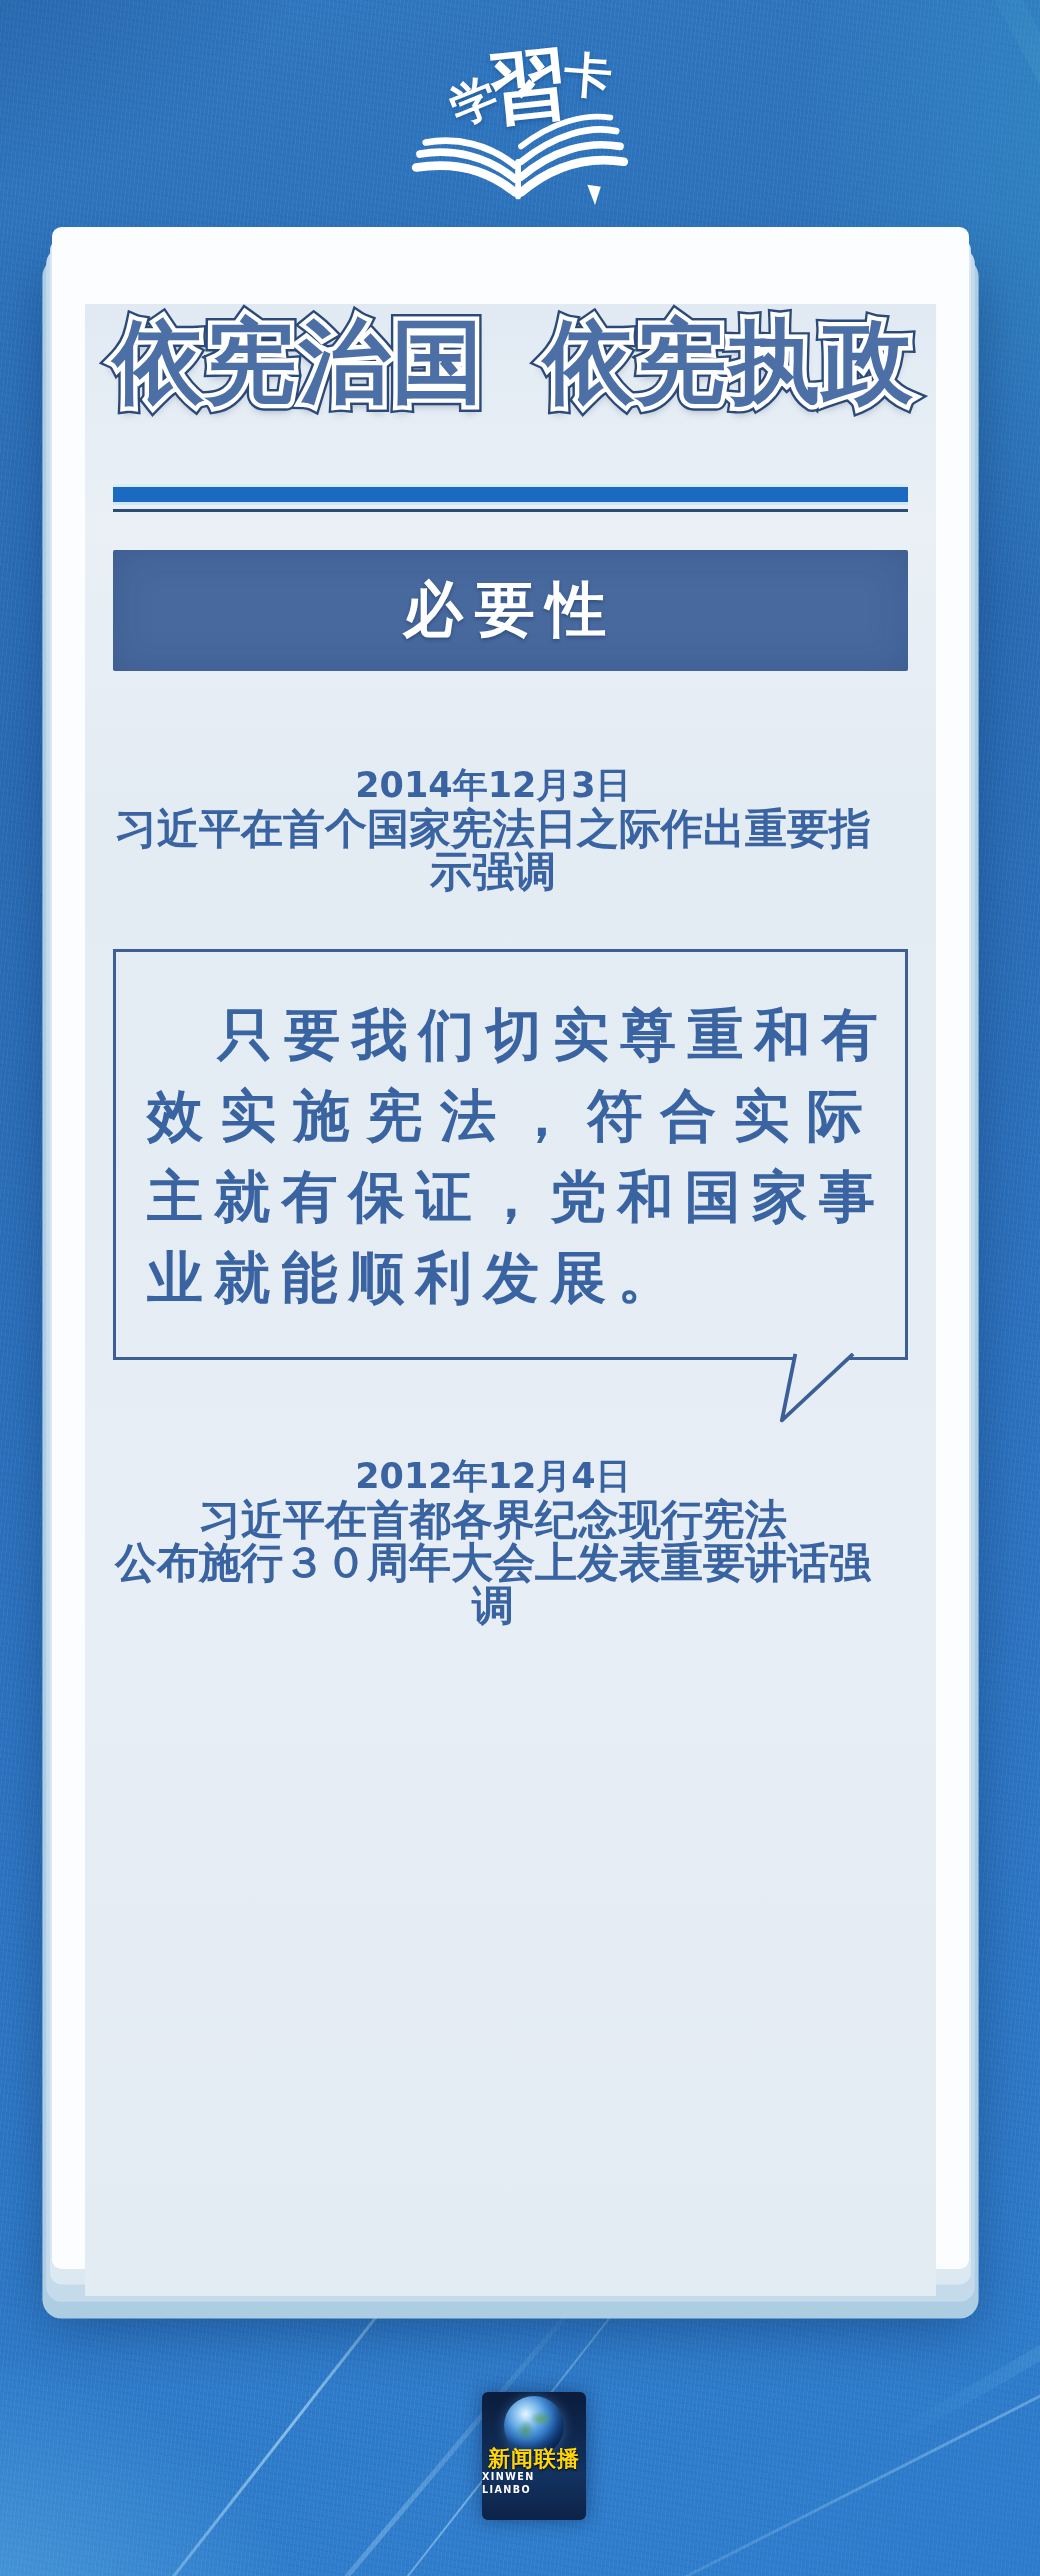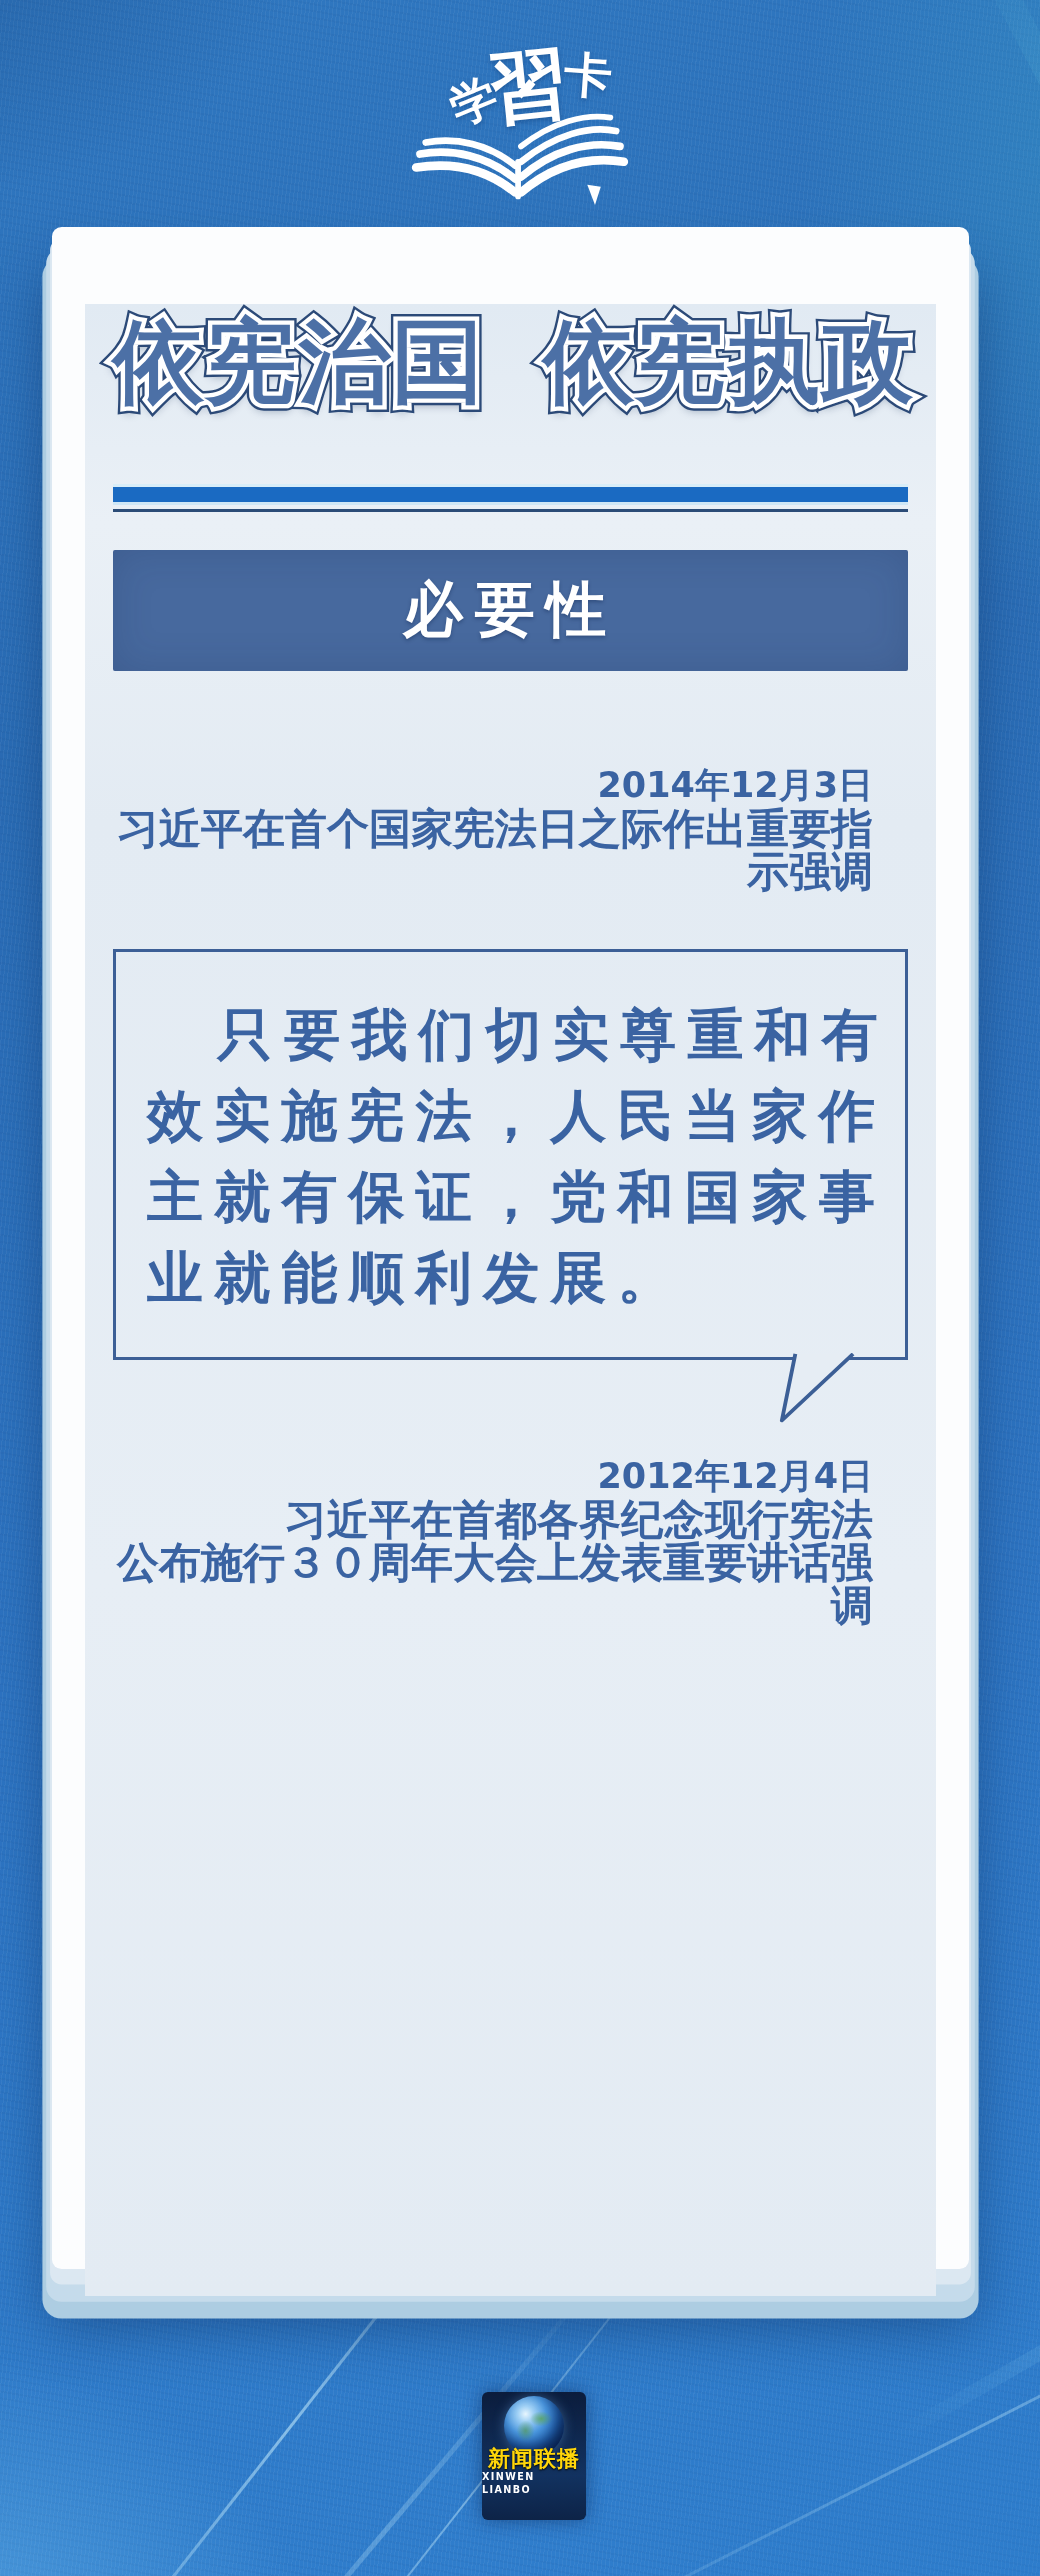--- a/index.html
+++ b/index.html
@@ -86,21 +86,21 @@
     padding:29px 31px 25px;}
   .quote-box.q2{margin-top:56px;padding:42px 31px 39px;}
   .qline{font-family:"DejaVu Serif","Liberation Serif",serif;font-weight:bold;
     color:#3a63a2;font-size:56px;line-height:81px;letter-spacing:.2em;
     text-align:justify;text-align-last:justify;white-space:nowrap;}
   .qline:first-child{text-indent:70px;}
   .qline:last-child{text-align-last:left;white-space:normal;}
   .tail{position:absolute;right:50px;bottom:-69px;width:77px;height:73px;}
 
   
-  .attr{margin-top:92px;text-align:right;padding-right:35px;color:#3a63a2;}
+  .attr{margin-top:92px;text-align:center;padding-right:35px;color:#3a63a2;}
   .attr.a2{margin-top:94px;}
   .attr .attr-date{font-size:35px;font-weight:bold;line-height:44px;}
   .attr .attr-src div{font-size:42px;font-weight:bold;line-height:43px;}
 
   
   .logo-bottom{position:absolute;top:2392px;left:50%;transform:translateX(-50%);
     width:104px;height:128px;border-radius:5.8px;overflow:hidden;
     background:linear-gradient(180deg,#0b1c3c 0%,#123260 65%,#0d2347 100%);
     display:flex;flex-direction:column;align-items:center;
     box-shadow:0 0 19px rgba(0,20,60,.45);margin-left:14px;}
@@ -164,21 +164,21 @@
     <div class="attr a1">
       <div class="attr-date">2014年12月3日</div>
       <div class="attr-src">
           <div>习近平在首个国家宪法日之际作出重要指示强调</div>
         </div>
     </div>
 
     <section class="quote-box q2">
       <div class="quote-lines">
           <div class="qline">只要我们切实尊重和有</div>
-          <div class="qline">效实施宪法，人民当家作</div>
+          <div class="qline">效实施宪法，符合实际</div>
           <div class="qline">主就有保证，党和国家事</div>
           <div class="qline">业就能顺利发展。</div>
         </div>
       <svg class="tail" viewBox="0 0 80 80" preserveAspectRatio="none">
         <path d="M18 1 L4 74 L78 1" fill="#e6edf4" stroke="#3c5f96" stroke-width="4" stroke-linejoin="round"></path>
       </svg>
     </section>
 
     <div class="attr a2">
       <div class="attr-date">2012年12月4日</div>

